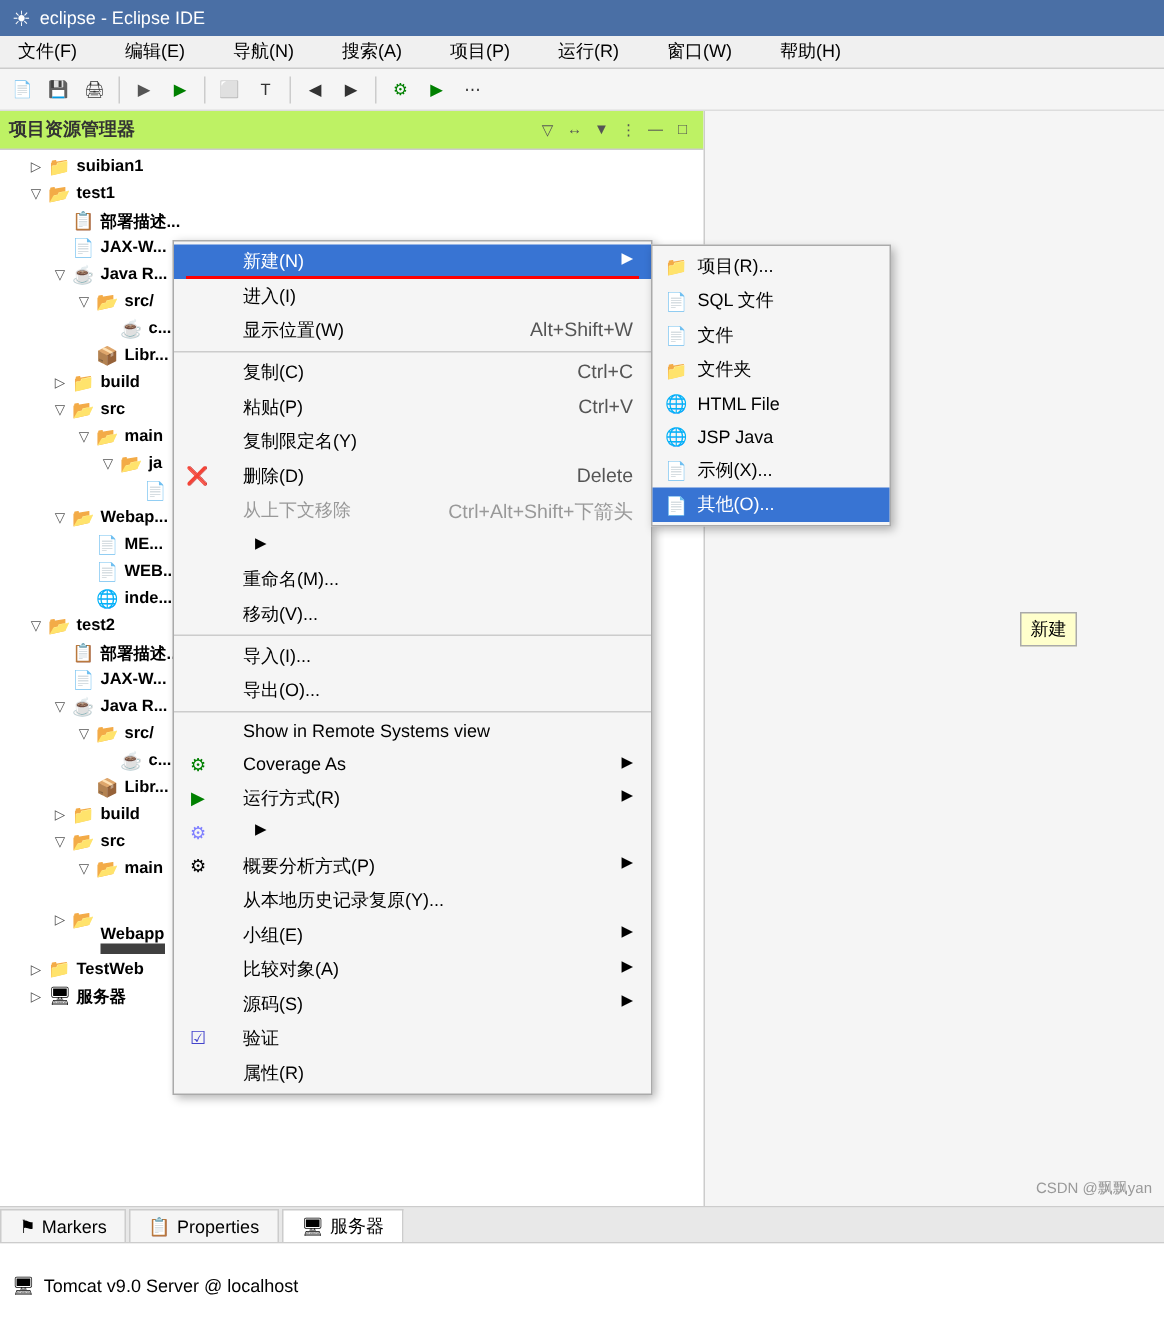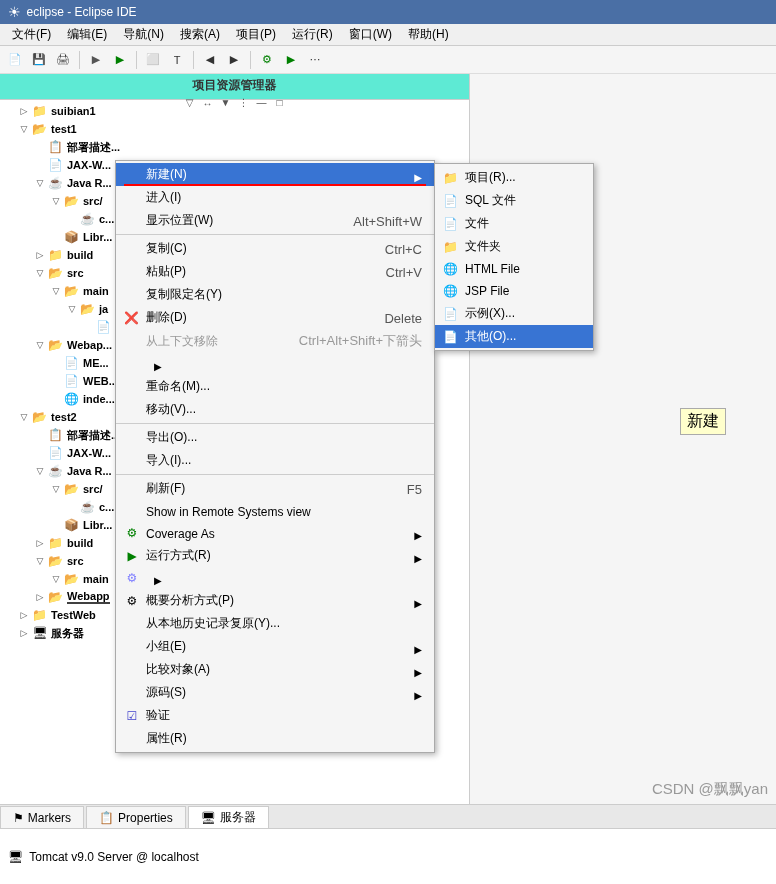--- a/index.html
+++ b/index.html
@@ -23,21 +23,21 @@
       align-items: center;
       gap: 6px;
       height: 24px;
     }
 
     
     .menu-bar {
       background: #f0f0f0;
       border-bottom: 1px solid #ccc;
       display: flex;
-      gap: 0;
+      gap: 16px;
       height: 22px;
       align-items: flex-start;
       padding: 0 4px;
     }
     .menu-item {
       padding: 2px 8px;
       cursor: pointer;
       font-size: 12px;
       color: #000;
     }
@@ -76,28 +76,27 @@
     
     .left-panel {
       width: 470px;
       background: white;
       border-right: 1px solid #ccc;
       overflow: hidden;
       position: relative;
     }
 
     .panel-header {
-      background: #5eead4;
+      background: #bef264;
       border-bottom: 1px solid #ccc;
       padding: 3px 6px;
       display: flex;
       align-items: center;
       justify-content: space-between;
       height: 26px;
-      flex-direction: column;
     }
     .panel-title {
       font-size: 12px;
       font-weight: bold;
       color: #333;
     }
     .panel-actions {
       display: flex; gap: 2px;
     }
     .panel-action-btn {
@@ -150,27 +149,28 @@
       left: 115px;
       background: #f5f5f5;
       border: 1px solid #aaa;
       box-shadow: 2px 2px 6px rgba(0,0,0,0.3);
       z-index: 100;
       min-width: 320px;
       padding: 2px 0;
     }
     .ctx-item {
       display: flex;
-      align-items: flex-end;
+      align-items: flex-start;
       padding: 3px 12px 3px 8px;
       cursor: pointer;
       font-size: 12px;
       color: #000;
       position: relative;
       min-height: 22px;
+      gap: 16px;
     }
     .ctx-item.highlighted { background: #3874d3; color: white; }
     .ctx-item.disabled { color: #999; cursor: default; }
     .ctx-item-icon {
       width: 16px; height: 16px;
       margin-right: 6px;
       flex-shrink: 0;
       display: flex; align-items: center; justify-content: center;
     }
     .ctx-item-label { flex: 1; }
@@ -210,21 +210,21 @@
       flex-shrink: 0;
       display: flex; align-items: center; justify-content: center;
     }
 
     
     .tooltip-bubble {
       position: absolute;
       background: #ffffcc;
       border: 1px solid #aaa;
       padding: 2px 6px;
-      font-size: 16px;
+      font-size: 12px;
       z-index: 200;
     }
 
     
     .bottom-bar {
       position: absolute;
       bottom: 0;
       left: 0;
       right: 0;
       height: 80px;
@@ -262,21 +262,21 @@
     }
     .bottom-content-item {
       display: flex; align-items: center; gap: 6px;
     }
 
     
     .watermark {
       position: absolute;
       bottom: 85px;
       right: 8px;
-      font-size: 15px;
+      font-size: 10px;
       color: #999;
     }
   </style>
 </head>
 <body>
 
 <div class="title-bar">
   <span style="font-size:14px;">☀</span>
   <span>eclipse - Eclipse IDE</span>
 </div>
@@ -556,21 +556,21 @@
         <span class="tree-toggle">▽</span>
         <span class="tree-icon">📂</span>
         <span class="tree-label">main</span>
       </div>
 
       <div class="tree-item" style="position:relative;">
         <span class="tree-indent"></span>
         <span class="tree-indent"></span>
         <span class="tree-toggle">▷</span>
         <span class="tree-icon">📂</span>
-        <span class="tree-label" style="border-bottom: 2px solid #404040;">Webapp</span>
+        <span class="tree-label" style="border-bottom: 7px solid #404040; margin-top: 28px;">Webapp</span>
       </div>
 
       <div class="tree-item">
         <span class="tree-indent"></span>
         <span class="tree-toggle">▷</span>
         <span class="tree-icon">📁</span>
         <span class="tree-label">TestWeb</span>
       </div>
 
       <div class="tree-item">
@@ -611,21 +611,21 @@
       <div class="sub-item">
         <span class="sub-item-icon">📁</span>
         <span>文件夹</span>
       </div>
       <div class="sub-item">
         <span class="sub-item-icon">🌐</span>
         <span>HTML File</span>
       </div>
       <div class="sub-item">
         <span class="sub-item-icon">🌐</span>
-        <span>JSP File</span>
+        <span>JSP Java</span>
       </div>
       <div class="sub-item">
         <span class="sub-item-icon">📄</span>
         <span>示例(X)...</span>
       </div>
       <div class="sub-item highlighted">
         <span class="sub-item-icon">📄</span>
         <span>其他(O)...</span>
       </div>
     </div>
@@ -685,35 +685,30 @@
 
   <div class="ctx-item">
     <span class="ctx-item-icon"></span>
     <span class="ctx-item-label">移动(V)...</span>
   </div>
 
   <div class="ctx-separator"></div>
 
   <div class="ctx-item">
     <span class="ctx-item-icon"></span>
+    <span class="ctx-item-label">导入(I)...</span>
+  </div>
+
+  <div class="ctx-item">
+    <span class="ctx-item-icon"></span>
     <span class="ctx-item-label">导出(O)...</span>
   </div>
 
-  <div class="ctx-item">
-    <span class="ctx-item-icon"></span>
-    <span class="ctx-item-label">导入(I)...</span>
-  </div>
-
   <div class="ctx-separator"></div>
 
-  <div class="ctx-item">
-    <span class="ctx-item-icon"></span>
-    <span class="ctx-item-label">刷新(F)</span>
-    <span class="ctx-item-shortcut">F5</span>
-  </div>
 
   <div class="ctx-item">
     <span class="ctx-item-icon"></span>
     <span class="ctx-item-label">Show in Remote Systems view</span>
   </div>
 
   <div class="ctx-item">
     <span class="ctx-item-icon" style="color:green;">⚙</span>
     <span class="ctx-item-label">Coverage As</span>
     <span class="ctx-arrow">▶</span>

